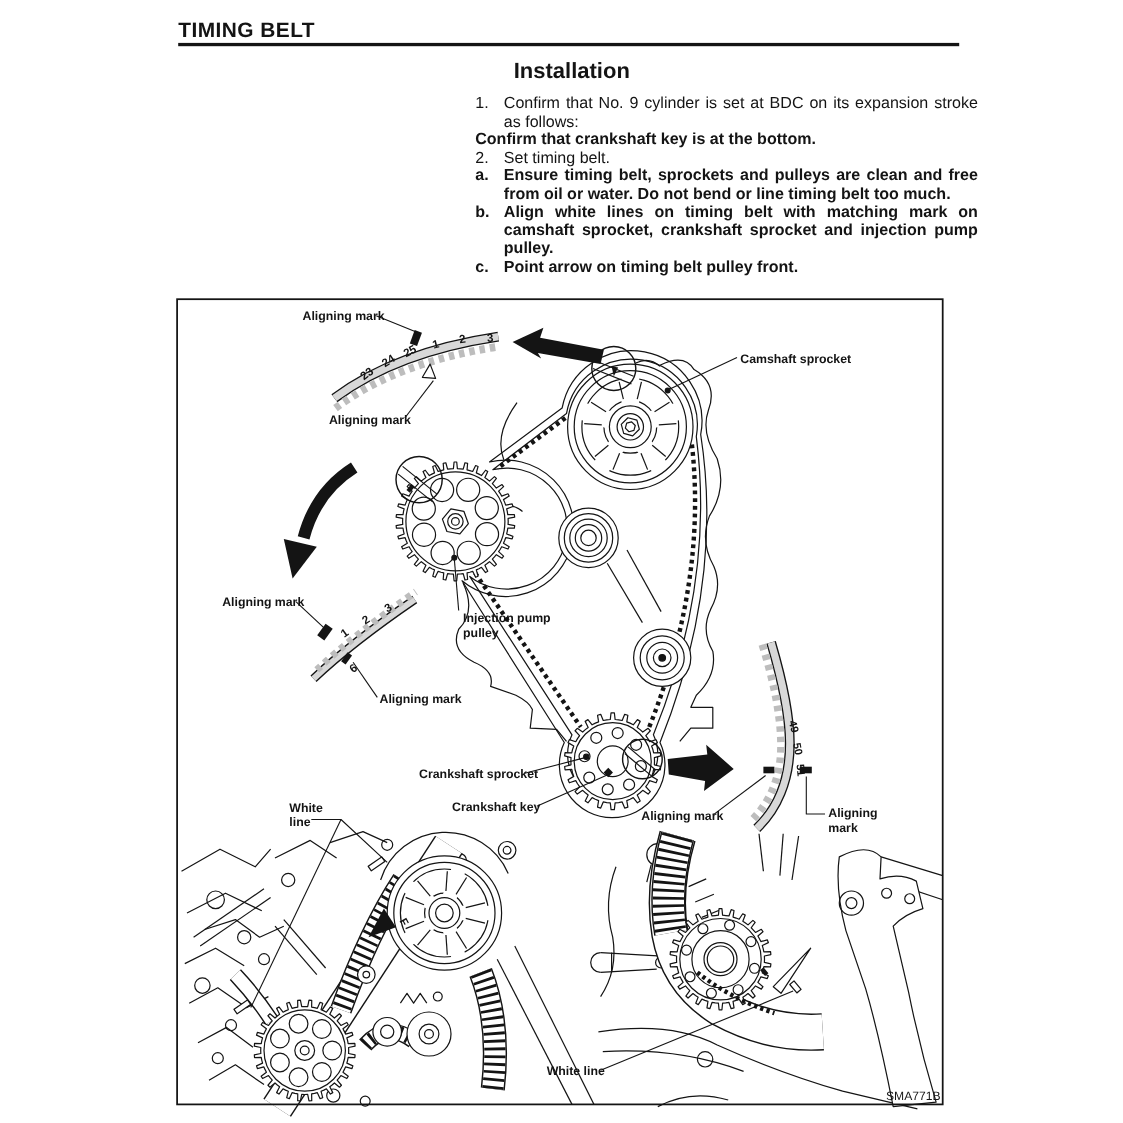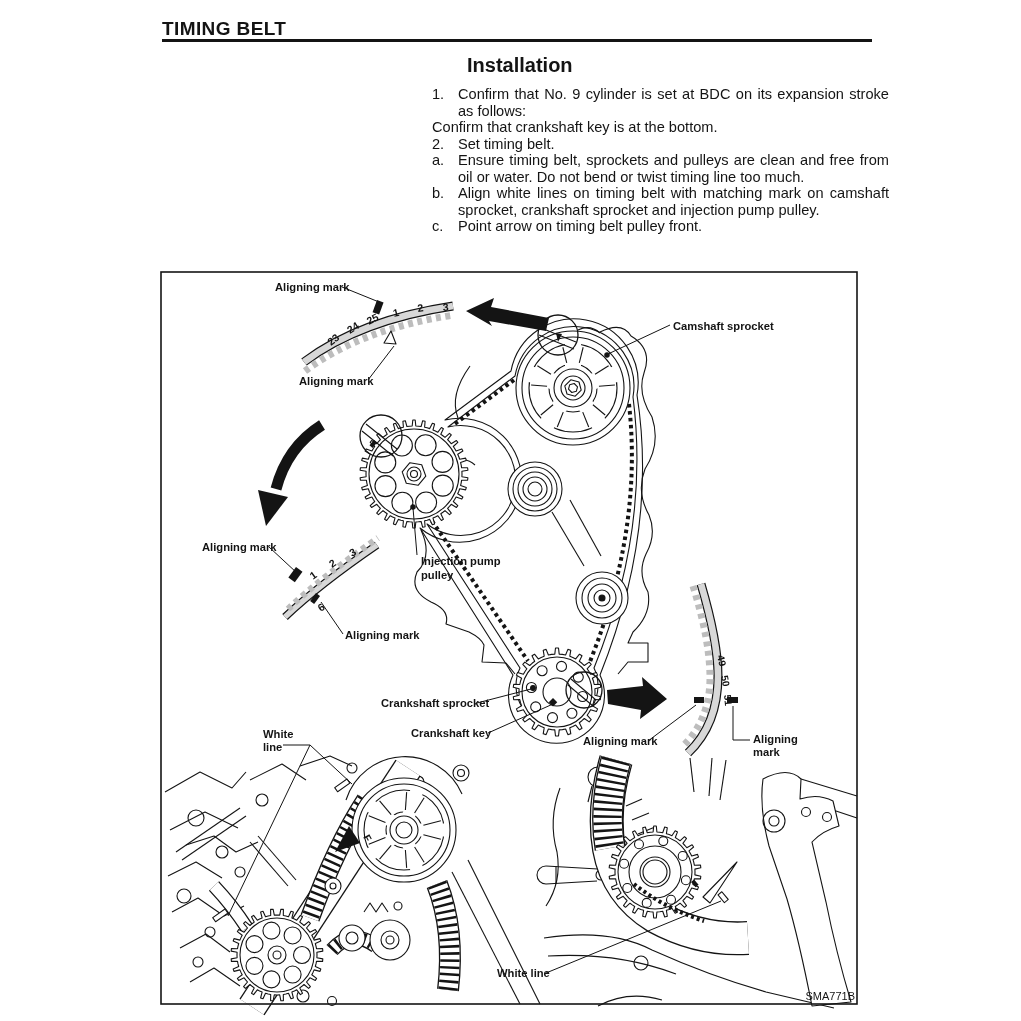--- a/index.html
+++ b/index.html
@@ -6,21 +6,21 @@
   .page{position:relative;width:1021px;height:1021px;background:#fff;overflow:hidden;
         font-family:"Liberation Sans",sans-serif;color:#141414;}
   .title{position:absolute;left:162px;top:18px;width:710px;text-align:left;
          font-size:19px;font-weight:bold;letter-spacing:.4px;}
   .rule{position:absolute;left:162px;top:39px;width:710px;height:3px;background:#141414;}
   .section{position:absolute;left:430px;top:54px;font-size:20px;font-weight:bold;margin-left:37px;}
   .list{position:absolute;left:432px;top:86px;width:457px;font-size:14.6px;line-height:16.55px;}
   .inst{display:flex;}
   .inst .m{flex:none;width:26px;}
   .inst .t{flex:1;text-align:justify;}
-  .inst.bold{font-weight:normal;}
+  .inst.bold{font-weight:bold;}
   svg{position:absolute;left:0;top:0;}
   .lbl{font:bold 11.2px "Liberation Sans",sans-serif;fill:#141414;}
   .num{font:bold 10.5px "Liberation Sans",sans-serif;fill:#141414;}
   .numS{font:bold 10px "Liberation Sans",sans-serif;fill:#141414;}
   .code{font:11px "Liberation Sans",sans-serif;fill:#141414;}
   .fmk{font:bold 10px "Liberation Sans",sans-serif;fill:#141414;}
 </style>
 </head>
 <body>
 
@@ -338,21 +338,21 @@
     </div>
     <div class="inst bold">
       <span class="t">Confirm that crankshaft key is at the bottom.</span>
     </div>
     <div class="inst">
       <span class="m">2.</span>
       <span class="t">Set timing belt.</span>
     </div>
     <div class="inst bold">
       <span class="m">a.</span>
-      <span class="t">Ensure timing belt, sprockets and pulleys are clean and free from oil or water. Do not bend or twist timing line too much.</span>
+      <span class="t">Ensure timing belt, sprockets and pulleys are clean and free from oil or water. Do not bend or line timing belt too much.</span>
     </div>
     <div class="inst bold">
       <span class="m">b.</span>
       <span class="t">Align white lines on timing belt with matching mark on camshaft sprocket, crankshaft sprocket and injection pump pulley.</span>
     </div>
     <div class="inst bold">
       <span class="m">c.</span>
       <span class="t">Point arrow on timing belt pulley front.</span>
     </div>
   </div>

